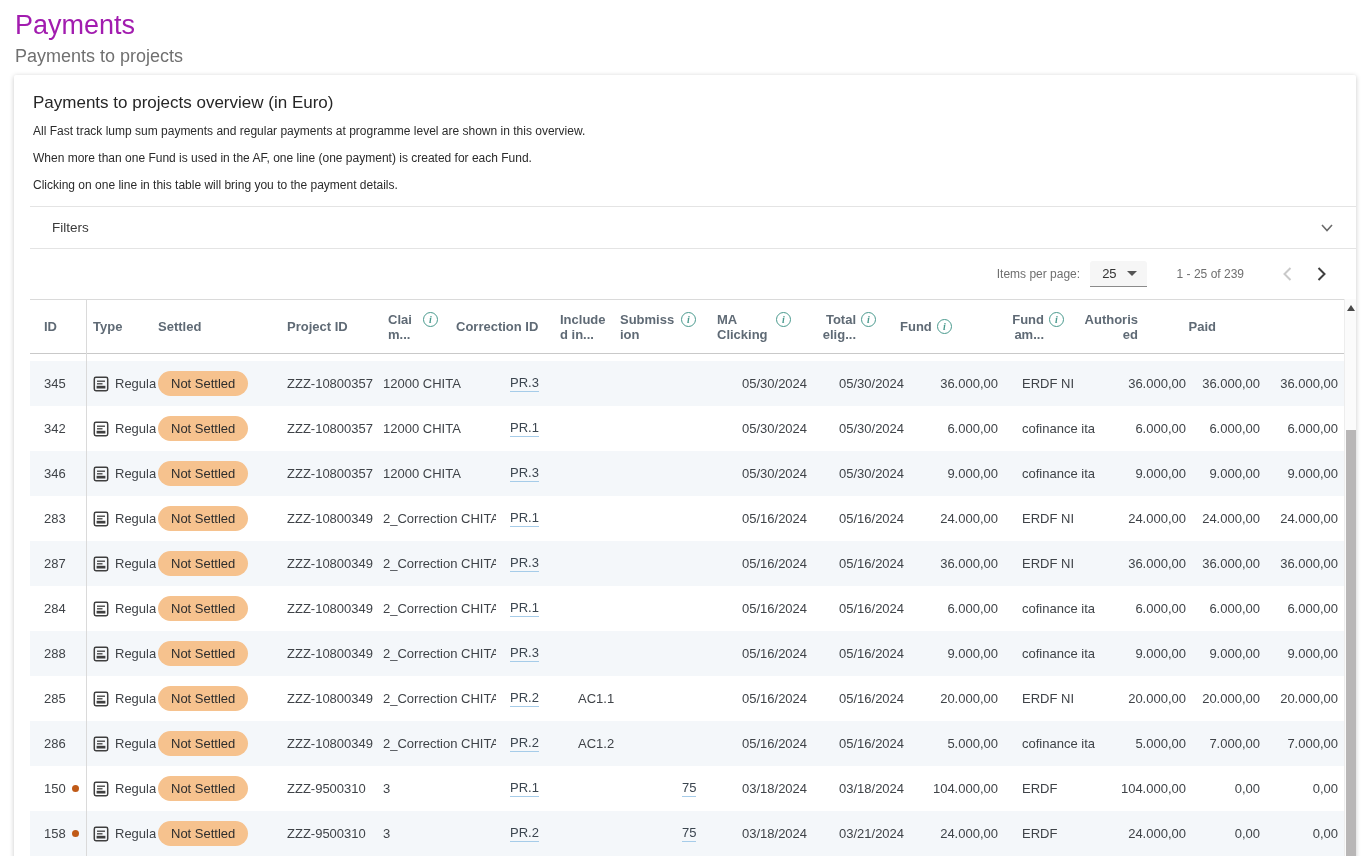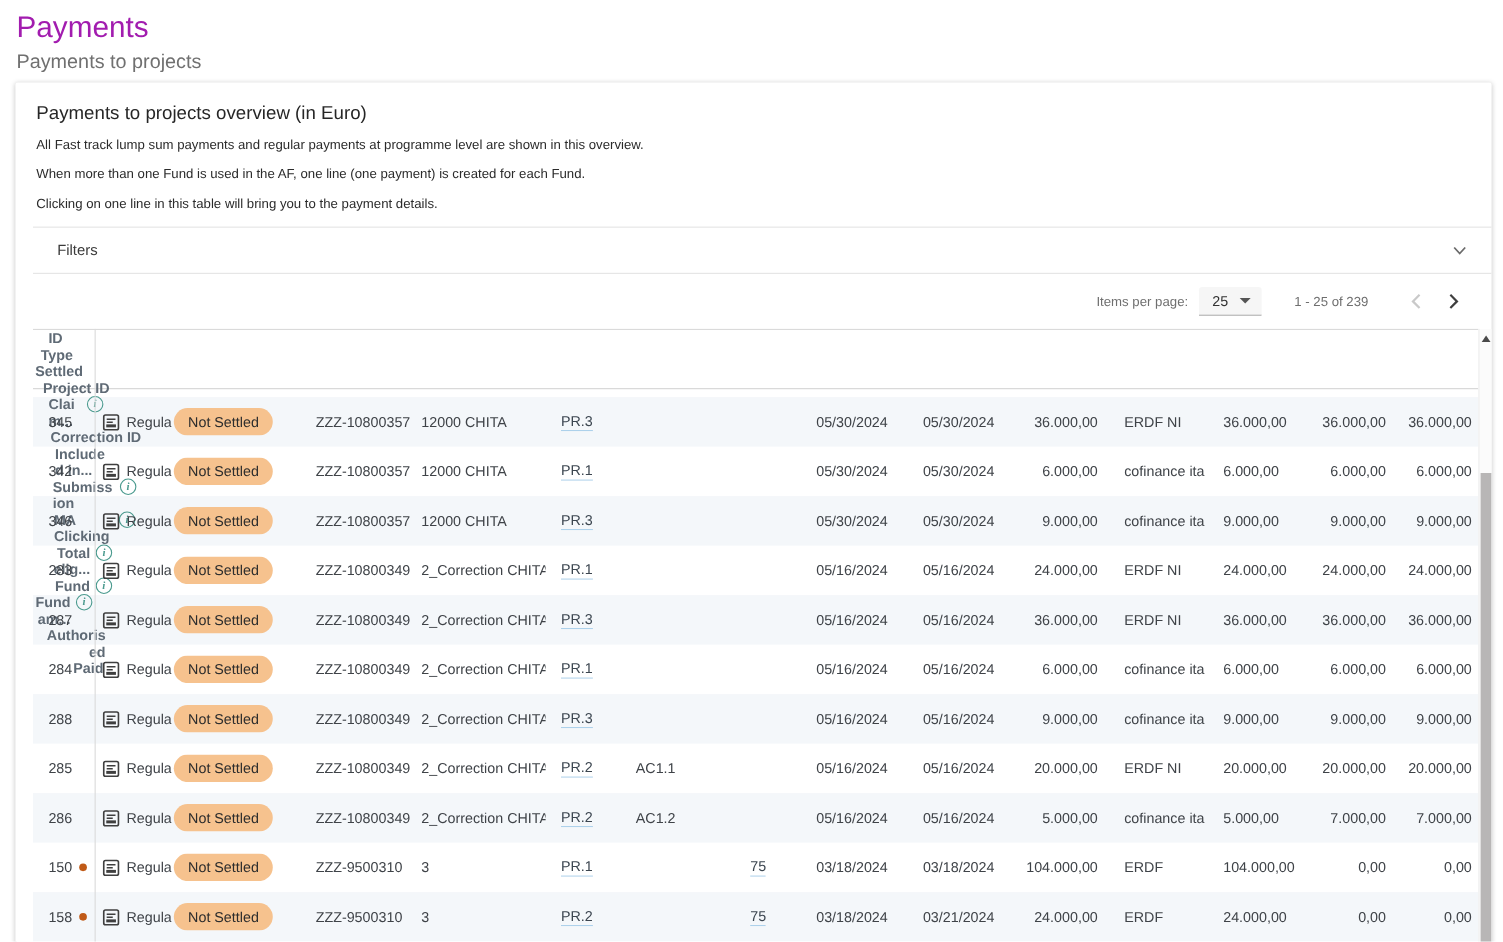--- a/index.html
+++ b/index.html
@@ -44,21 +44,20 @@
   }
   .caret-down{width:0;height:0;border-left:5px solid transparent;border-right:5px solid transparent;border-top:5px solid #555;}
   .range-label{font-size:12px;color:#6f6f6f;margin:0 26px 0 30px;}
   .pg-btn{width:34px;height:34px;display:flex;align-items:center;justify-content:center;cursor:pointer;background:none;border:none;padding:0;}
   
   .table-wrap{position:relative;margin-left:16px;margin-right:0;height:564px;}
   .tinner{margin-right:12px;}
   .thead{
     display:flex;align-items:stretch;height:55px;border-top:1px solid #dadada;
     border-bottom:1px solid #c9c9c9;
-    flex-direction:column;
   }
   .hcell{display:flex;align-items:center;font-size:13px;font-weight:700;color:var(--hdr-text);}
   .hwrap{display:flex;align-items:flex-start;line-height:15px;}
   .hlabel{display:inline-block;}
   .cell,.hcell{flex:none;}
   .trow{display:flex;align-items:center;height:45px;cursor:pointer;}
   .trow.alt{background:var(--row-alt);}
   .sliver{height:7px;background:#fff;}
   .cell{font-size:13px;color:var(--body-text);white-space:nowrap;overflow:hidden;}
   
@@ -67,21 +66,21 @@
   .col-settled{width:122px;padding-left:2px;}
   .col-project_id{width:96px;padding-left:9px;}
   .col-project_acronym{width:122px;padding-left:9px;}
   .col-claim{width:66px;padding-left:14px;}
   .col-correction_id{width:100px;padding-left:16px;}
   .col-included_in{width:62px;padding-left:20px;}
   .col-submission{width:96px;padding-left:18px;}
   .col-ma_approval{width:106px;padding-left:19px;}
   .col-total_elig{width:76px;padding-right:4px;justify-content:flex-end;text-align:right;}
   .col-fund{width:110px;padding-left:20px;}
-  .col-fund_am{width:82px;padding-right:8px;justify-content:flex-start;text-align:right;}
+  .col-fund_am{width:82px;padding-right:8px;justify-content:flex-end;text-align:right;}
   .col-authorised{width:80px;padding-right:14px;justify-content:flex-end;text-align:right;}
   .col-paid{width:70px;padding-right:6px;justify-content:flex-end;text-align:right;}
   .cell.col-total_elig,.cell.col-fund_am,.cell.col-authorised,.cell.col-paid{display:flex;align-items:center;}
   .cell{display:flex;align-items:center;}
   
   .hlabel-claim{width:30px;word-break:break-all;}
   .hlabel-included_in{width:48px;word-break:break-all;}
   .hlabel-submission{width:56px;word-break:break-all;}
   .hlabel-authorised{width:56px;word-break:break-all;}
   .hlabel-ma_approval{width:54px;}

